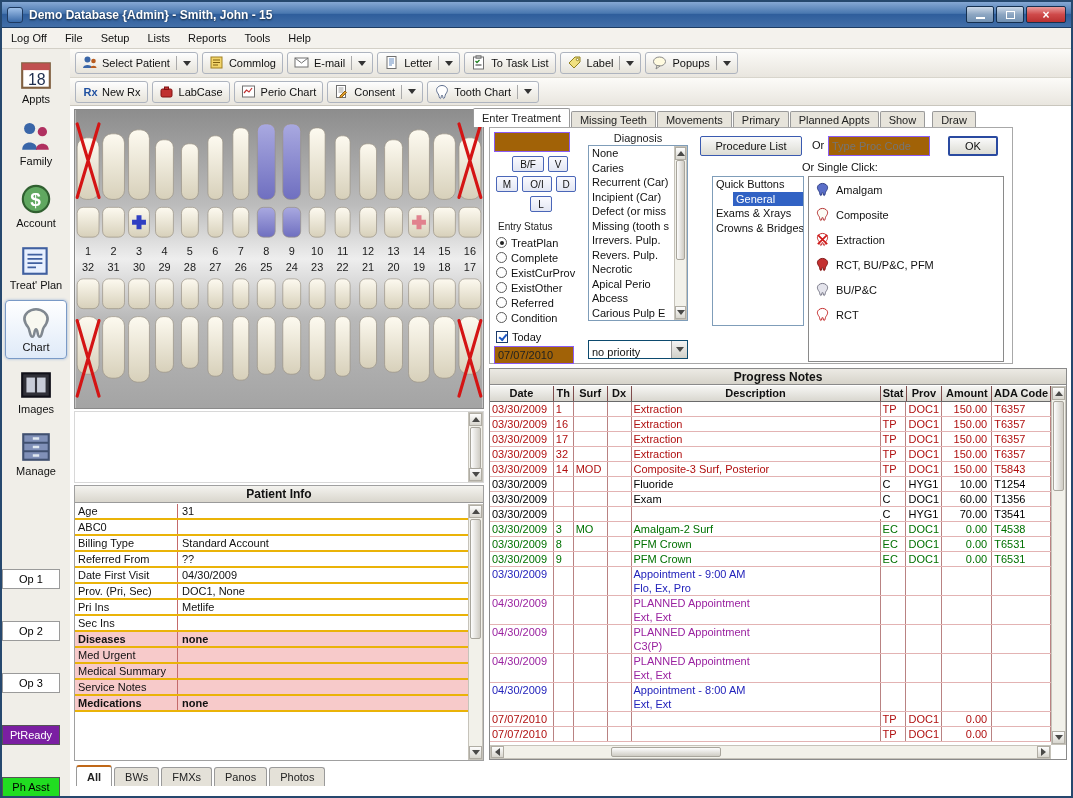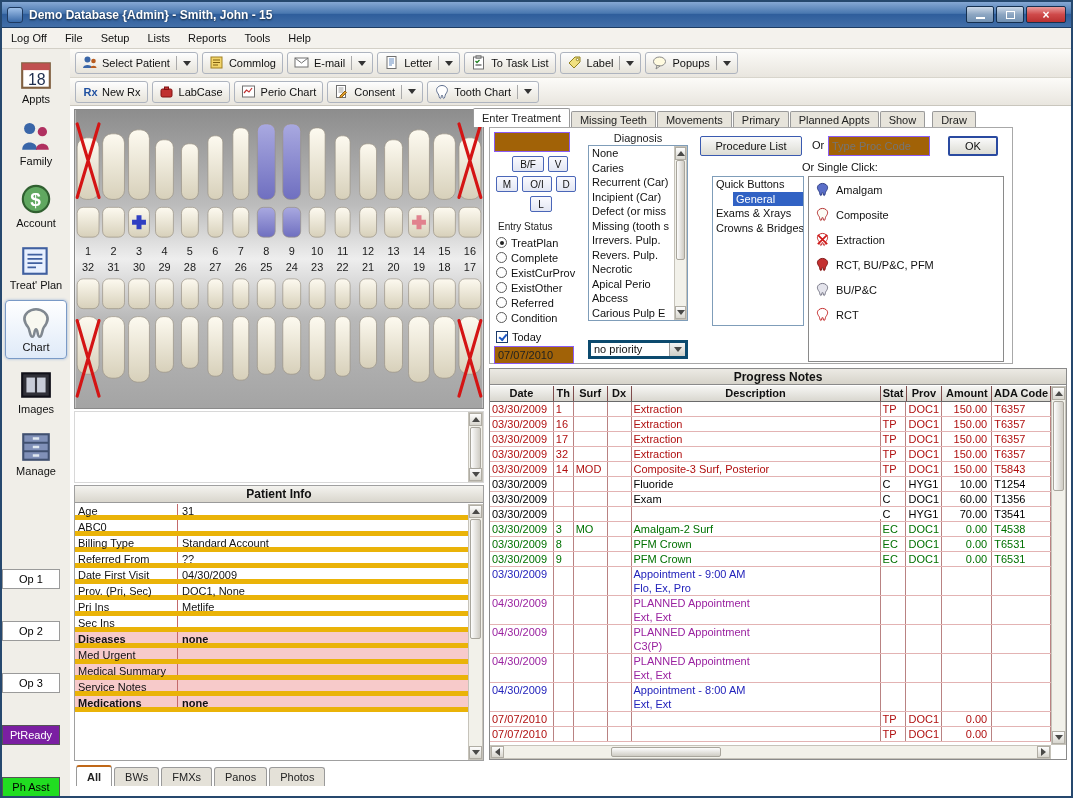--- a/index.html
+++ b/index.html
@@ -57,21 +57,21 @@
     border:1px solid #8a8a8a;}
   .white-gap{position:absolute;left:72px;top:409px;width:410px;height:72px;background:#fff;
     border:1px solid #d8d8d8;}
 
   
   .patient-info{position:absolute;left:72px;top:483px;width:410px;height:276px;background:#fff;
     border:1px solid #a0a0a0;}
   .pi-title{height:17px;background:linear-gradient(#f4f3ef,#d9d6cd);border-bottom:1px solid #9a9a9a;
     font-size:12px;font-weight:bold;text-align:center;line-height:17px;color:#111;}
   .pi-rows{position:absolute;top:18px;left:0;right:15px;bottom:0;overflow:hidden;}
-  .pi-row{display:flex;height:16px;font-size:11px;border-bottom:5px solid #eab308;color:#111;}
+  .pi-row{display:flex;height:16px;font-size:11px;border-bottom:2px solid #eab308;color:#111;}
   .pi-row .pl{width:103px;padding:1px 3px;border-right:1px solid #c46a6a;}
   .pi-row .pv{flex:1;padding:1px 4px;}
   .pi-row.hl{background:#f7caca;}
   .pi-row.b{font-weight:bold;}
 
   
   .image-tabs{position:absolute;left:74px;top:761px;height:23px;display:flex;align-items:flex-end;}
   .itab{padding:3px 10px;font-size:11px;border:1px solid #9a9a9a;border-bottom:none;background:#e4e1d8;
     margin-right:2px;border-radius:3px 3px 0 0;cursor:default;color:#222;}
   .itab.active{background:#fff;font-weight:bold;position:relative;top:0;padding-top:4px;
@@ -94,21 +94,21 @@
   .radio{width:11px;height:11px;border:1px solid #5a5a5a;border-radius:50%;background:#fff;position:relative;flex:0 0 auto;}
   .radio.sel::after{content:'';position:absolute;left:2.5px;top:2.5px;width:4px;height:4px;border-radius:50%;background:#222;}
   .cb{width:12px;height:12px;border:1px solid #1a3a6b;background:#fff;position:relative;flex:0 0 auto;}
   .cb.checked::after{content:'';position:absolute;left:2px;top:2px;width:6px;height:3px;
     border-left:2px solid #1c57c4;border-bottom:2px solid #1c57c4;transform:rotate(-50deg);}
   .listbox{border:1px solid #7f9db9;background:#fff;overflow:hidden;}
   .lb-item{height:14.5px;line-height:14px;padding:0 3px;white-space:nowrap;cursor:default;}
   .lb-item.sel{background:#3162c4;color:#fff;margin-left:20px;}
   .push-btn{border:1px solid #4a66b8;background:linear-gradient(#fafafa,#dcdcd4);border-radius:2px;
     display:flex;align-items:center;justify-content:center;font-size:11px;cursor:default;}
-  .dropdown{border:3px solid #0c4a6e;background:#fff;display:flex;align-items:flex-start;}
+  .dropdown{border:1px solid #0c4a6e;background:#fff;display:flex;align-items:flex-end;}
   .dropdown .val{flex:1;padding:0 3px;}
   .dd-btn{width:16px;height:100%;background:linear-gradient(#f4f4f4,#d0d0c8);border-left:1px solid #9a9a9a;
     display:flex;align-items:center;justify-content:center;}
   .shortcut-box{border:1px solid #8a8a8a;background:#fff;}
   .sc-item{display:flex;align-items:center;gap:6px;height:25px;padding:0 6px;cursor:default;}
 
   
   .progress-notes{position:absolute;left:487px;top:366px;width:578px;height:392px;background:#fff;
     border:1px solid #8a8a8a;}
   .pn-title{height:16px;background:linear-gradient(#eceae4,#d6d3ca);border-bottom:1px solid #8a8a8a;

